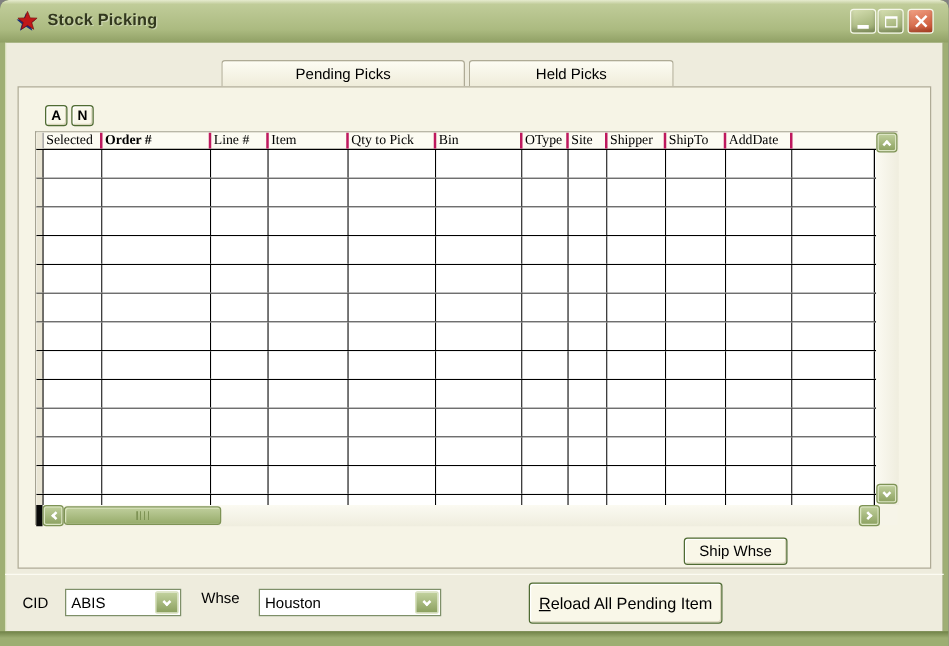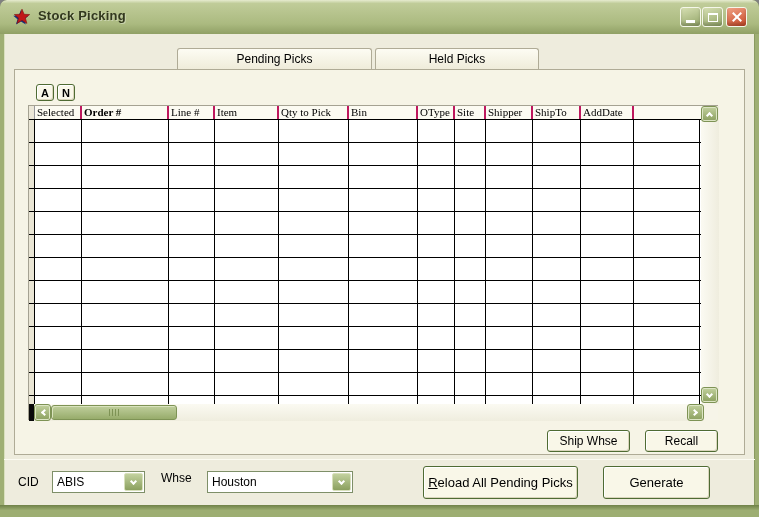--- a/index.html
+++ b/index.html
@@ -389,38 +389,36 @@
       <div class="hthumb">
         <span class="grip"></span>
       </div>
       <div class="sb-btn sb-right">
         <span class="chev right"></span>
       </div>
     </div>
   </div>
 
   <div class="btn btn-ship">Ship Whse</div>
-  <div class="btn btn-recall">Recall</div>
 
   <div class="panel-line"></div>
   <span class="flabel lbl-cid">CID</span>
   <div class="combo combo-cid">
     <span class="combo-val">ABIS</span>
     <div class="combo-btn">
       <span class="chev down"></span>
     </div>
   </div>
   <span class="flabel lbl-whse">Whse</span>
   <div class="combo combo-whse">
     <span class="combo-val">Houston</span>
     <div class="combo-btn">
       <span class="chev down"></span>
     </div>
   </div>
 
   <div class="btn btn-reload">
     <span class="mnemonic">R</span>
-      <span>eload All Pending Picks</span>
+      <span>eload All Pending Item</span>
   </div>
-  <div class="btn btn-generate">Generate</div>
 
   <div class="bottom-edge"></div>
 </div>
 
 </body></html>

